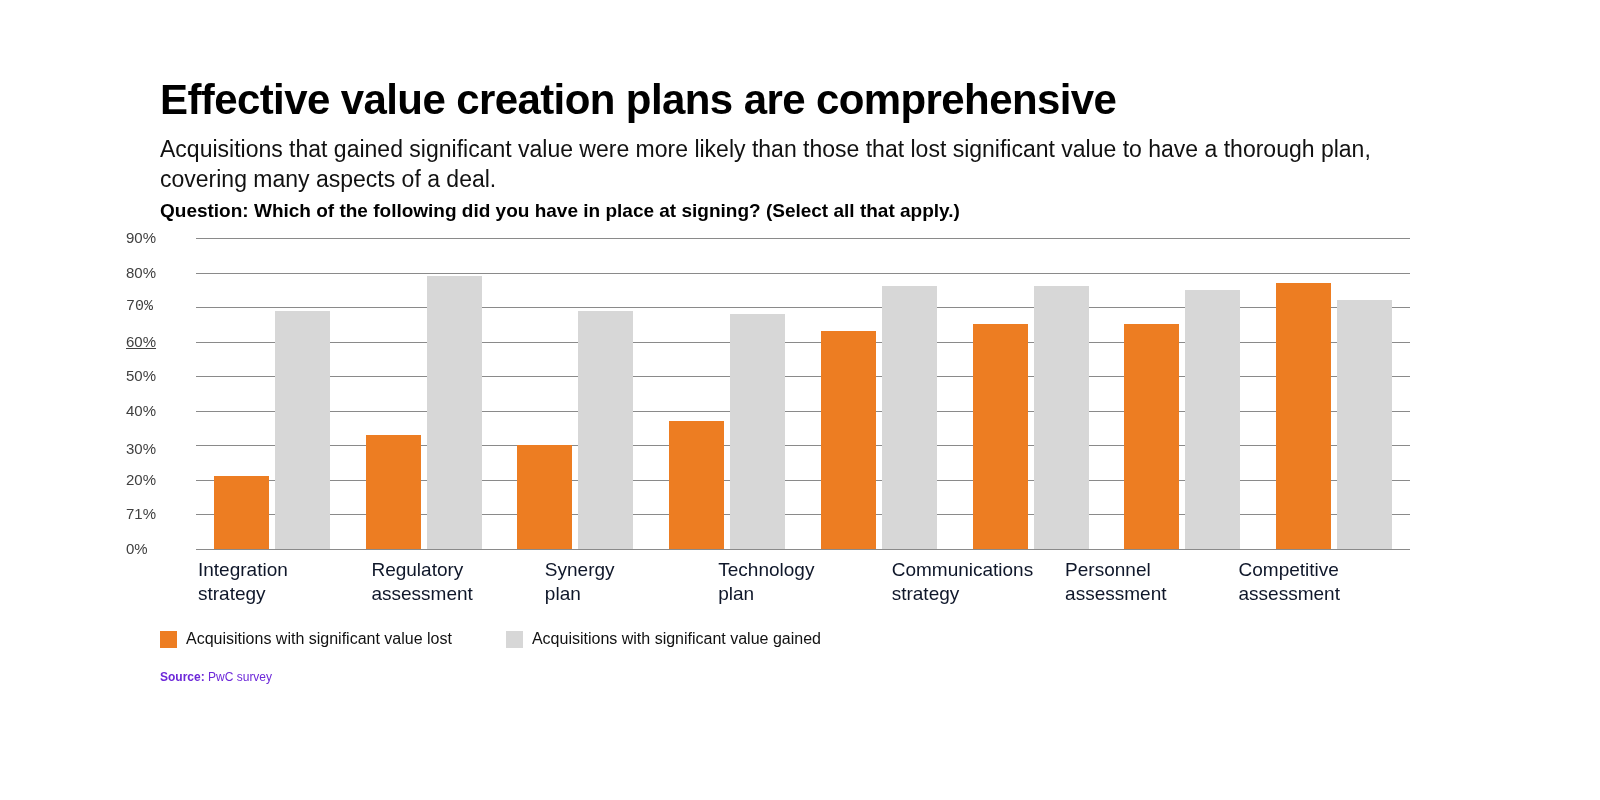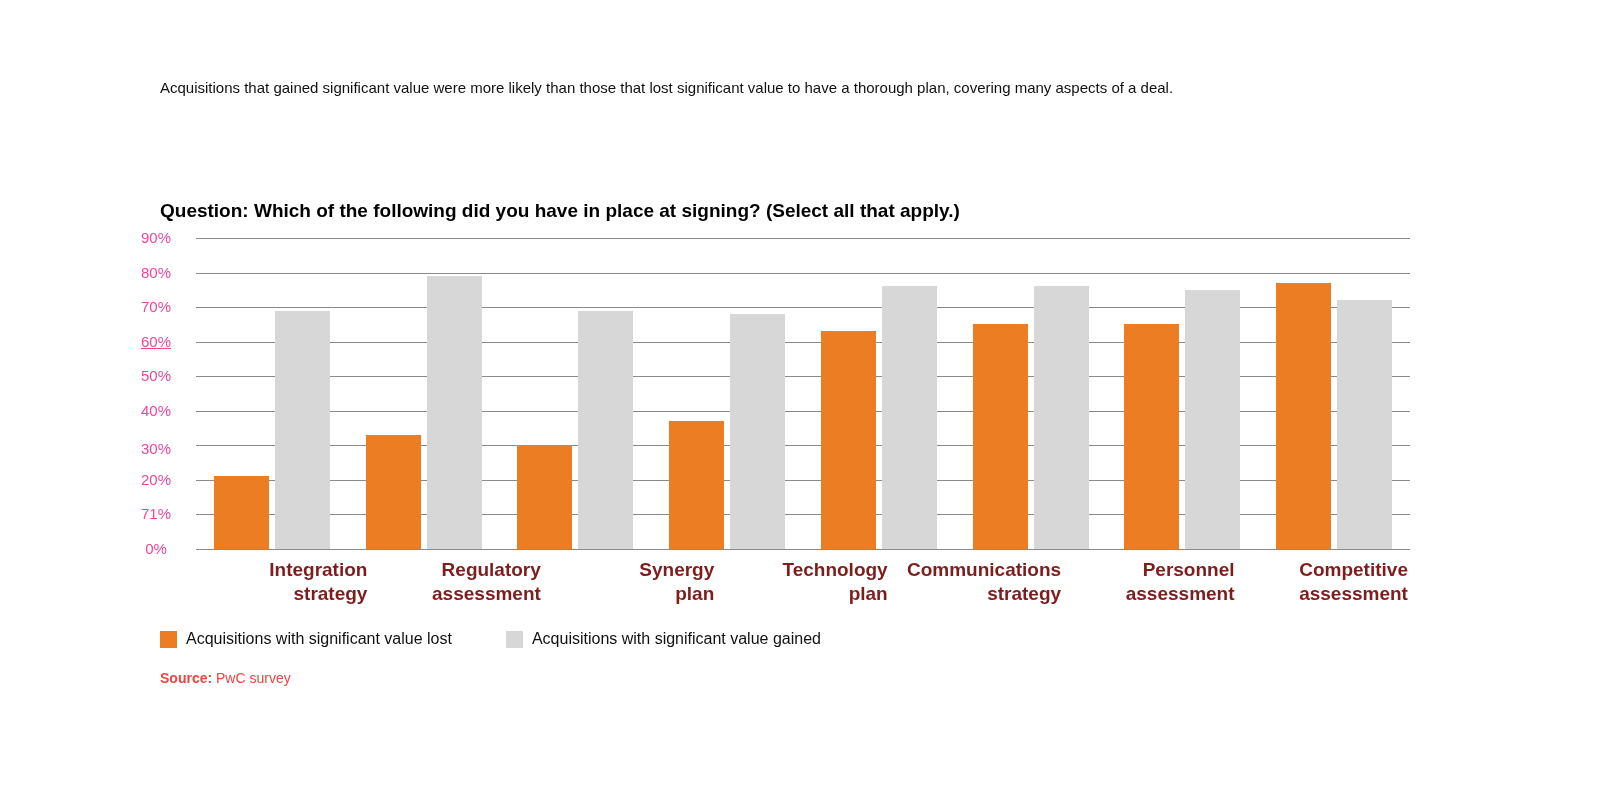--- a/index.html
+++ b/index.html
@@ -31,21 +31,21 @@
   }
   .chart-title {
     font-size: 42px;
     font-weight: bold;
     letter-spacing: -0.6px;
     line-height: 1.05;
     margin: 0 0 12px 0;
     color: #000000;
   }
   .chart-subtitle {
-    font-size: 15px;
+    font-size: 23px;
     line-height: 1.32;
     margin: 0;
     color: #111111;
     max-width: 1215px;
   }
   .chart-question {
     position: absolute;
     left: 160px;
     top: 200px;
     font-size: 19px;
@@ -78,23 +78,23 @@
     background: #8a8a8a;
   }
   .gridline.axis-zero {
     background: #8a8a8a;
   }
 
   .ytick {
     position: absolute;
     right: 1224px;       
     width: 60px;
-    text-align: center;
+    text-align: left;
     font-size: 15px;
-    color: #ec4899;
+    color: #404040;
     transform: translateY(-9px);
     white-space: nowrap;
   }
 
   
   .groups {
     position: absolute;
     left: 0;
     top: 0;
     width: 100%;
@@ -125,25 +125,25 @@
   
   .cats {
     position: absolute;
     left: 196px;
     top: 558px;
     width: 1214px;
     display: flex;
   }
   .cat {
     flex: 1 1 0;
-    text-align: right;
+    text-align: left;
     font-size: 19px;
-    font-weight: bold;
+    font-weight: normal;
     line-height: 1.24;
-    color: #7f1d1d;
+    color: #0f172a;
     padding: 0 2px;
   }
 
   
   .legend {
     position: absolute;
     left: 160px;
     top: 630px;
     display: flex;
     align-items: center;
@@ -165,32 +165,33 @@
     font-size: 16px;
     color: #111111;
     white-space: nowrap;
   }
 
   
   .source {
     position: absolute;
     left: 160px;
     top: 670px;
-    font-size: 14px;
-    color: #ef4444;
+    font-size: 12px;
+    color: #6d28d9;
     white-space: nowrap;
   }
   .source b { font-weight: bold; }
 </style>
 </head>
 <body>
 
 <div class="page">
 
   <div class="header">
+    <h1 class="chart-title">Effective value creation plans are comprehensive</h1>
     <p class="chart-subtitle"> Acquisitions that gained significant value were more likely than those that lost significant value to have a thorough plan, covering many aspects of a deal.</p>
   </div>
 
   <div class="chart-question">Question: Which of the following did you have in place at signing? (Select all that apply.)</div>
 
   <div class="plot-wrap">
     <div class="plot-area" id="plot-area">
       <div id="gridlines">
           <div class="gridline axis-zero" style="top: 311px;"></div>
           <div class="gridline" style="top: 276.444px;"></div>
@@ -239,21 +240,21 @@
         </div>
     </div>
     <div id="yticks">
         <div class="ytick" style="top: 321px;">0%</div>
         <div class="ytick" style="top: 286.444px;">71%</div>
         <div class="ytick" style="top: 251.889px;">20%</div>
         <div class="ytick" style="top: 221px;">30%</div>
         <div class="ytick" style="top: 182.778px;">40%</div>
         <div class="ytick" style="top: 148.222px;">50%</div>
         <div class="ytick" style="top: 113.667px; text-decoration: underline;">60%</div>
-        <div class="ytick" style="top: 79.1111px;">70%</div>
+        <div class="ytick" style="top: 79.1111px; font-family: Liberation Mono, monospace;">70%</div>
         <div class="ytick" style="top: 44.5556px;">80%</div>
         <div class="ytick" style="top: 10px;">90%</div>
       </div>
   </div>
 
   <div class="cats" id="cats">
       <div class="cat">Integration<br>strategy</div>
       <div class="cat">Regulatory<br>assessment</div>
       <div class="cat">Synergy<br>plan</div>
       <div class="cat">Technology<br>plan</div>

